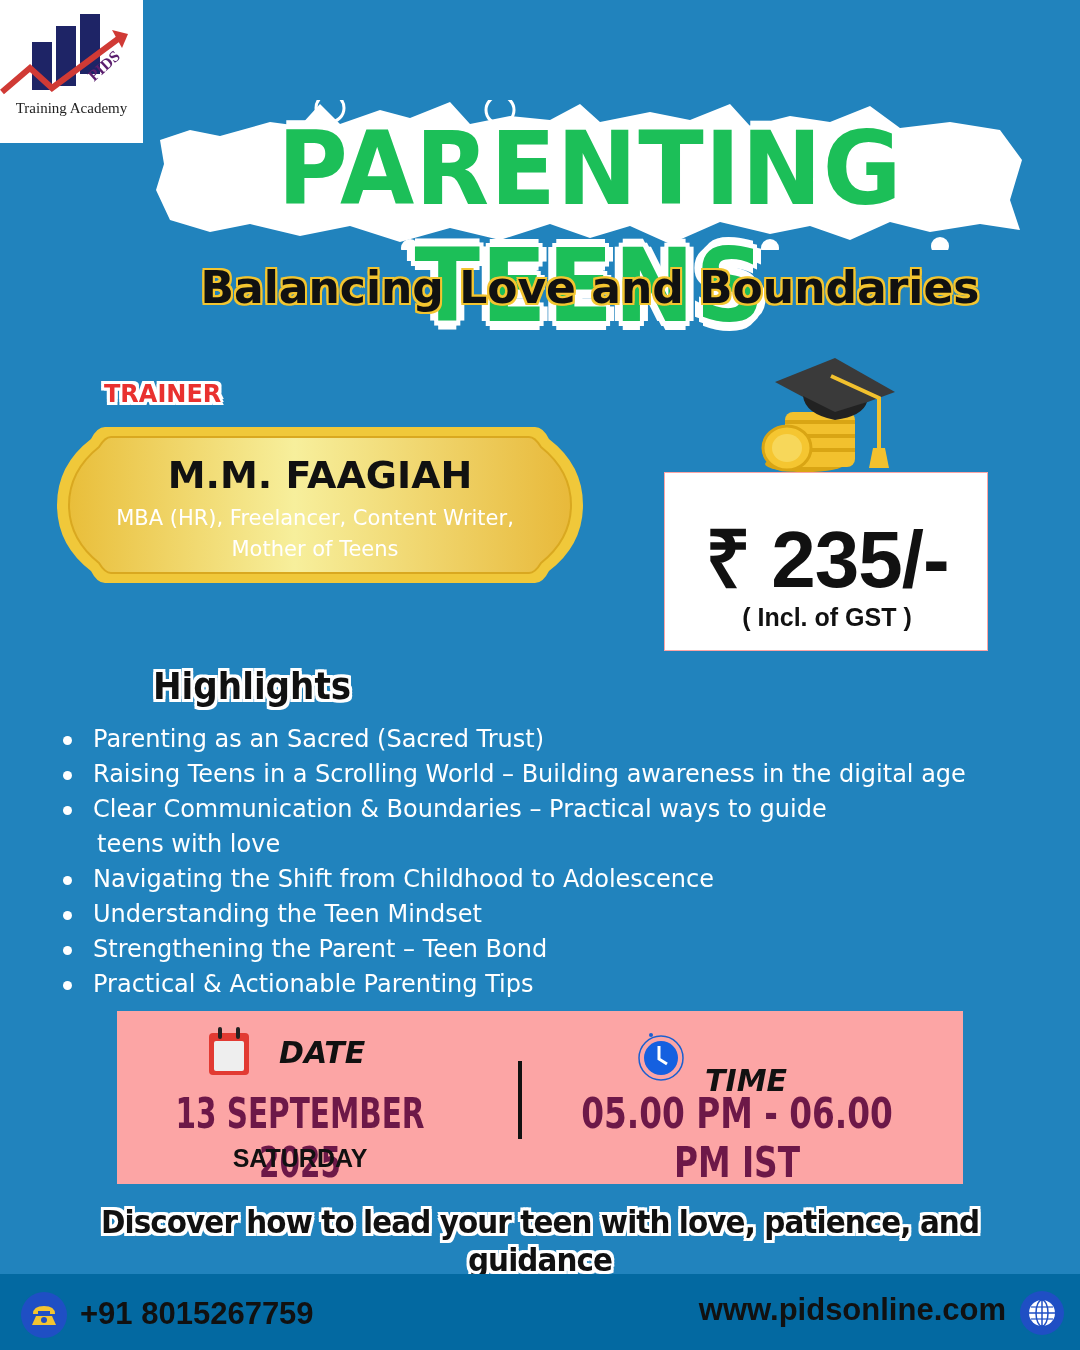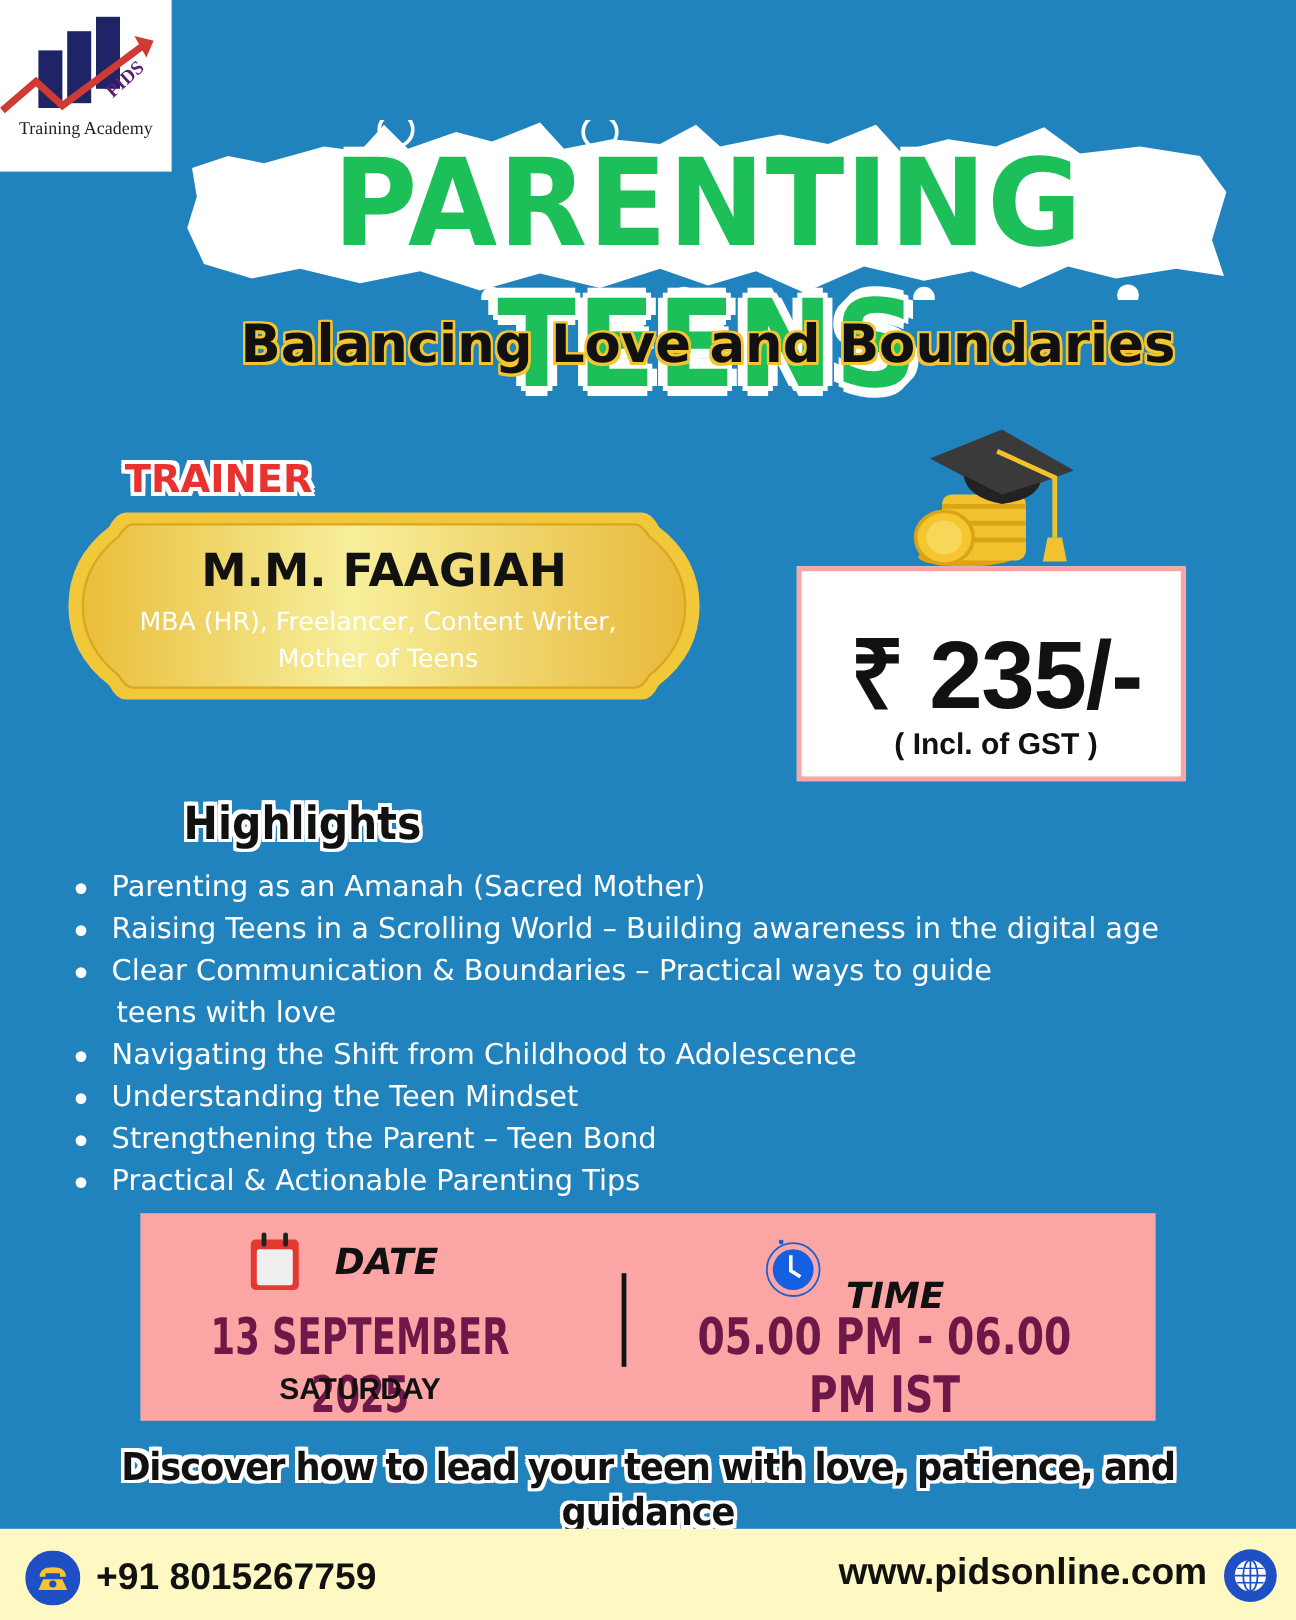--- a/index.html
+++ b/index.html
@@ -35,21 +35,21 @@
       8px 0 0 #fff, -8px 0 0 #fff, 0 8px 0 #fff, 0 -8px 0 #fff;
   }
   .subtitle {
     position: absolute; left: 150px; top: 262px; width: 880px; text-align: center;
     font-family: "DejaVu Sans", sans-serif; font-weight: bold; font-size: 44px; color: #111;
     text-shadow: 2px 0 0 #f3c530, -2px 0 0 #f3c530, 0 2px 0 #f3c530, 0 -2px 0 #f3c530,
       2px 2px 0 #f3c530, -2px -2px 0 #f3c530, 2px -2px 0 #f3c530, -2px 2px 0 #f3c530;
   }
   .trainer-label {
     position: absolute; left: 104px; top: 380px;
-    font-family: "DejaVu Sans", sans-serif; font-weight: bold; font-size: 32px;
+    font-family: "DejaVu Sans", sans-serif; font-weight: bold; font-size: 24px;
     color: #e9312f;
     text-shadow: 3px 0 0 #fff, -3px 0 0 #fff, 0 3px 0 #fff, 0 -3px 0 #fff,
       3px 3px 0 #fff, -3px -3px 0 #fff, 3px -3px 0 #fff, -3px 3px 0 #fff;
   }
   .plaque {
     position: absolute; left: 55px; top: 425px; width: 530px; height: 160px;
   }
   .plaque svg { position: absolute; left: 0; top: 0; }
   .trainer-name {
     position: absolute; left: 0; top: 28px; width: 530px; text-align: center;
@@ -57,21 +57,21 @@
     font-family: "DejaVu Sans", sans-serif;
   }
   .trainer-creds {
     position: absolute; left: 0; top: 78px; width: 520px; text-align: center;
     font-size: 21px; color: #ffffff; line-height: 31px;
     font-family: "DejaVu Sans", sans-serif;
   }
   .cap-icon { position: absolute; left: 755px; top: 352px; }
   .price-box {
     position: absolute; left: 664px; top: 472px; width: 324px; height: 179px;
-    background: #ffffff; border: 4px solid #fca5a5; padding-left: 28px;
+    background: #ffffff; border: 1px solid #fca5a5; padding-left: 28px;
   }
   .price {
     position: absolute; left: 0; top: 28px; width: 324px; text-align: center;
     font-weight: bold; font-size: 80px; color: #111; letter-spacing: -1px;
     font-family: "Liberation Sans", sans-serif;
   }
   .price-note {
     position: absolute; left: 0; top: 130px; width: 324px; text-align: center;
     font-weight: bold; font-size: 25px; color: #111;
     font-family: "Liberation Sans", sans-serif;
@@ -132,21 +132,21 @@
   }
   .tagline {
     position: absolute; left: 40px; top: 1203px; width: 1000px; text-align: center;
     font-family: "DejaVu Sans", sans-serif; font-weight: bold; font-size: 32px; color: #111;
     letter-spacing: -1px; transform: scaleX(0.92); transform-origin: center;
     text-shadow: 3px 0 0 #fff, -3px 0 0 #fff, 0 3px 0 #fff, 0 -3px 0 #fff,
       3px 3px 0 #fff, -3px -3px 0 #fff, 3px -3px 0 #fff, -3px 3px 0 #fff;
   }
   .footer {
     position: absolute; left: 0; top: 1274px; width: 1080px; height: 76px;
-    background: #fef9c3;
+    background: #0369a1;
   }
   .phone-icon { position: absolute; left: 21px; top: 18px; }
   .phone-text {
     position: absolute; left: 80px; top: 22px;
     font-weight: bold; font-size: 31px; color: #111;
     font-family: "Liberation Sans", sans-serif;
   }
   .web-text {
     position: absolute; right: 74px; top: 18px;
     font-weight: bold; font-size: 31px; color: #111;
@@ -216,21 +216,21 @@
   <path d="M76,24 L124,46 L124,96" fill="none" stroke="#f2c12e" stroke-width="4"></path>
   <polygon points="118,96 130,96 134,116 114,116" fill="#f2c12e"></polygon>
 </svg>
 <div class="price-box">
   <div class="price">₹ 235/-</div>
   <div class="price-note">( Incl. of GST )</div>
 </div>
 
 <div class="highlights-title">Highlights</div>
 <ul class="highlights">
-  <li><span>Parenting as an Amanah (Sacred Mother)</span></li>
+  <li><span>Parenting as an Sacred (Sacred Trust)</span></li>
   <li><span>Raising Teens in a Scrolling World – Building awareness in the digital age</span></li>
   <li><span>Clear Communication &amp; Boundaries – Practical ways to guide</span><span class="cont">teens with love</span></li>
   <li><span>Navigating the Shift from Childhood to Adolescence</span></li>
   <li><span>Understanding the Teen Mindset</span></li>
   <li><span>Strengthening the Parent – Teen Bond</span></li>
   <li><span>Practical &amp; Actionable Parenting Tips</span></li>
 </ul>
 
 <div class="schedule">
   <svg class="cal-icon" width="44" height="52" viewBox="0 0 44 52">

